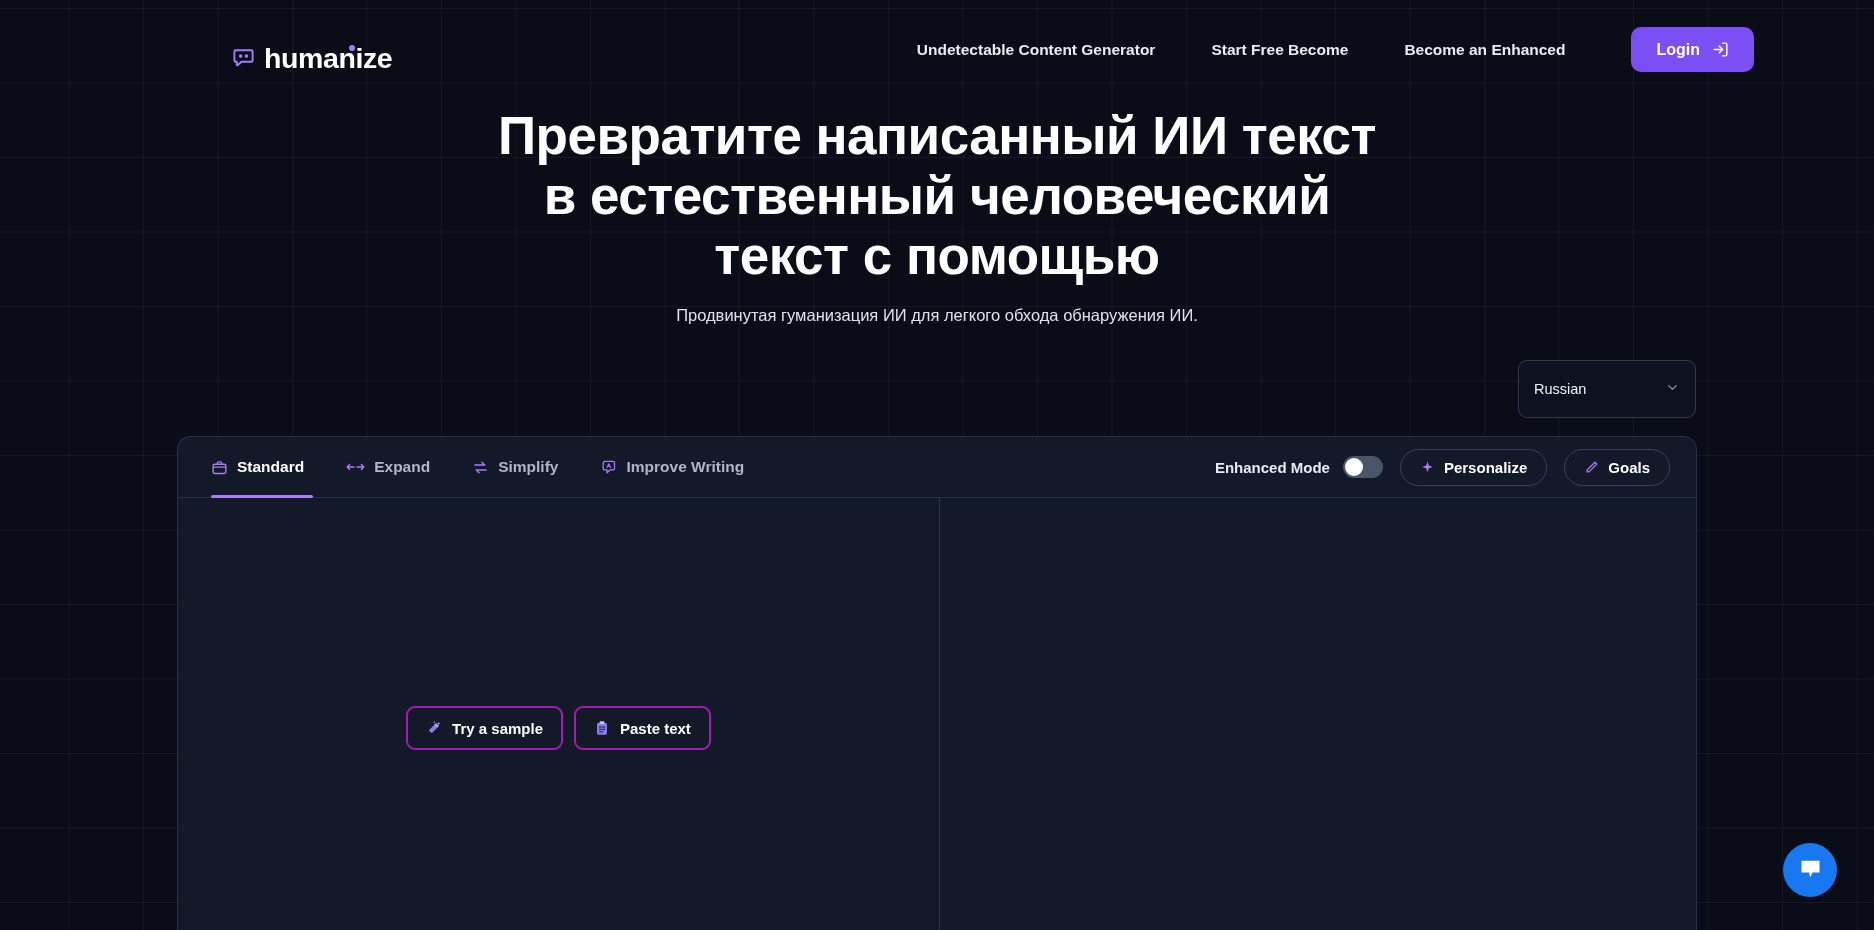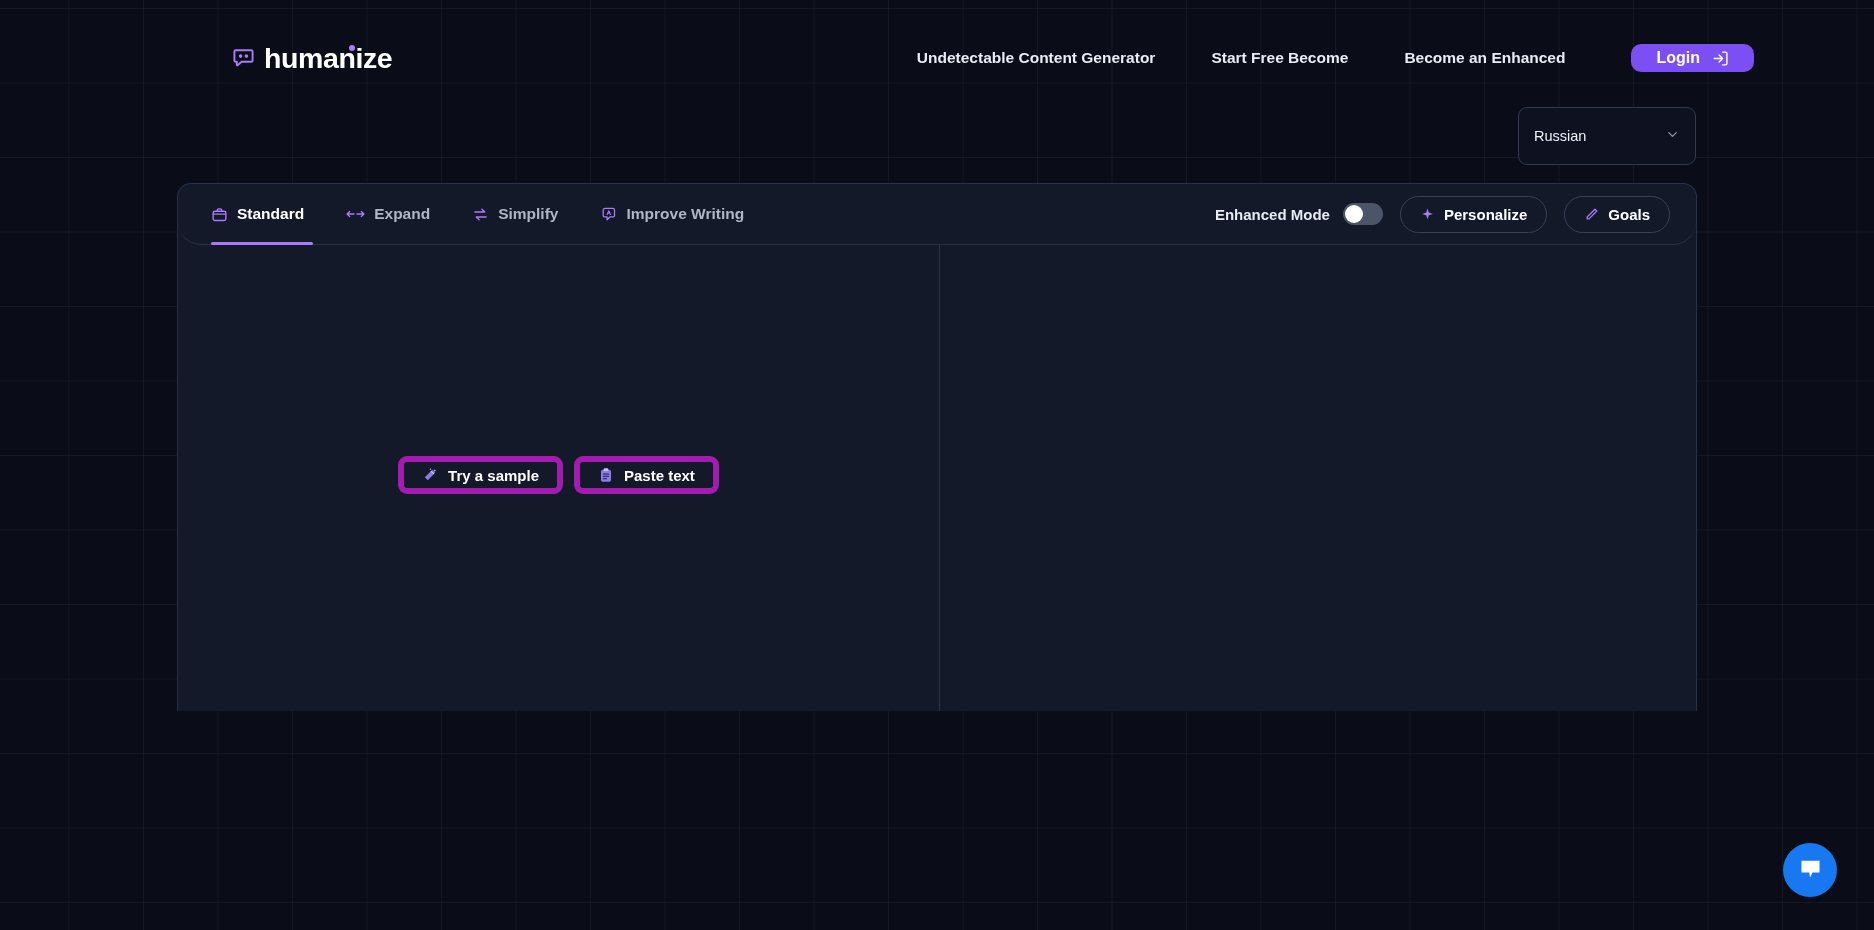--- a/index.html
+++ b/index.html
@@ -85,21 +85,21 @@
     font-weight: 600;
     color: #e9ecf3;
     padding: 0 22px;
     white-space: nowrap;
     cursor: pointer;
   }
   #login-btn {
     margin-left: 32px;
     background: #7c4ff5;
     border-radius: 10px;
-    height: 28px;
+    height: 45px;
     padding: 0 25px;
     display: flex;
     align-items: center;
     gap: 12px;
     font-size: 16px;
     font-weight: 700;
     color: #ffffff;
     cursor: pointer;
     border: none;
     font-family: inherit;
@@ -166,21 +166,20 @@
     display: flex;
     flex-direction: column;
   }
 
   #toolbar {
     height: 61px;
     display: flex;
     align-items: stretch;
     border-bottom: 1px solid #27304a;
     padding: 0 26px 0 33px;
-    border-radius: 23px;
   }
 
   #tabs {
     display: flex;
     align-items: stretch;
     gap: 0;
   }
   .tab {
     display: flex;
     align-items: center;
@@ -271,22 +270,22 @@
     display: flex;
     align-items: center;
     justify-content: center;
   }
   #empty-actions {
     display: flex;
     gap: 11px;
     margin-top: -6px;
   }
   .ghost-btn {
-    height: 38px;
-    border: 6px solid #a21caf;
+    height: 44px;
+    border: 2px solid #a21caf;
     border-radius: 9px;
     background: transparent;
     display: flex;
     align-items: center;
     gap: 10px;
     padding: 0 18px;
     font-size: 15px;
     font-weight: 700;
     color: #ffffff;
     cursor: pointer;
@@ -343,20 +342,24 @@
         <span>
           <svg width="17" height="17" viewBox="0 0 24 24" fill="none">
             <path d="M15 3h4a2 2 0 0 1 2 2v14a2 2 0 0 1-2 2h-4" stroke="#fff" stroke-width="2" stroke-linecap="round" stroke-linejoin="round"></path>
             <path d="M10 17l5-5-5-5M15 12H3" stroke="#fff" stroke-width="2" stroke-linecap="round" stroke-linejoin="round"></path>
           </svg>
         </span>
       </button>
     </div>
   </div>
 
+  <div id="hero">
+    <h1 id="hero-title">Превратите написанный ИИ текст в естественный человеческий текст с помощью</h1>
+    <p id="hero-sub">Продвинутая гуманизация ИИ для легкого обхода обнаружения ИИ.</p>
+  </div>
 
   <div id="lang-row">
     <div id="lang-select">
       <span>Russian</span>
       <span class="chev">
         <svg width="15" height="15" viewBox="0 0 24 24" fill="none">
           <path d="M6 9l6 6 6-6" stroke="#8e98ad" stroke-width="2" stroke-linecap="round" stroke-linejoin="round"></path>
         </svg>
       </span>
     </div>

